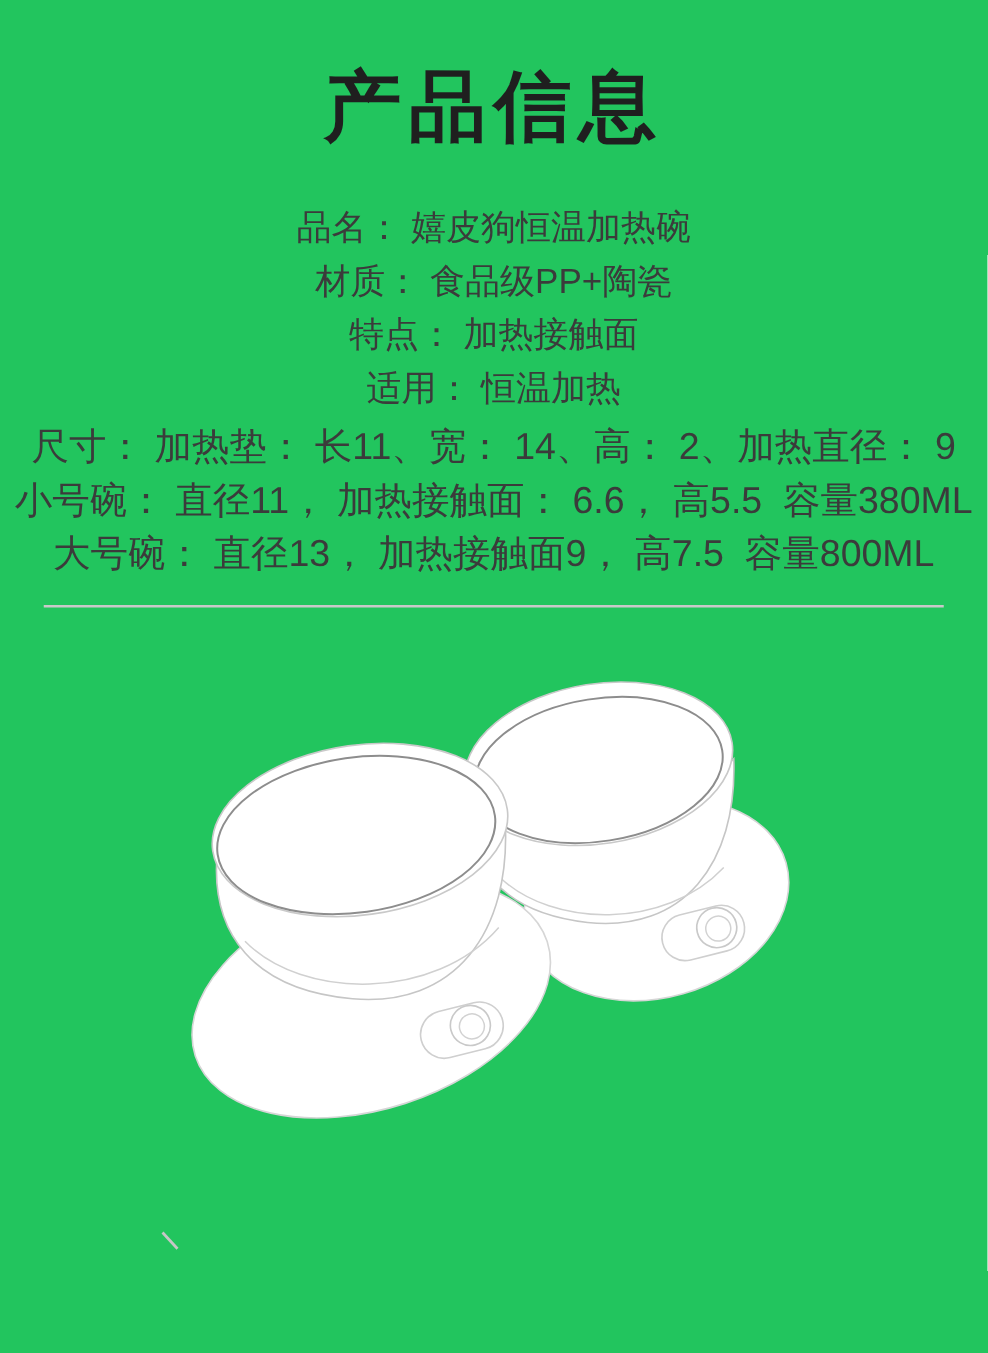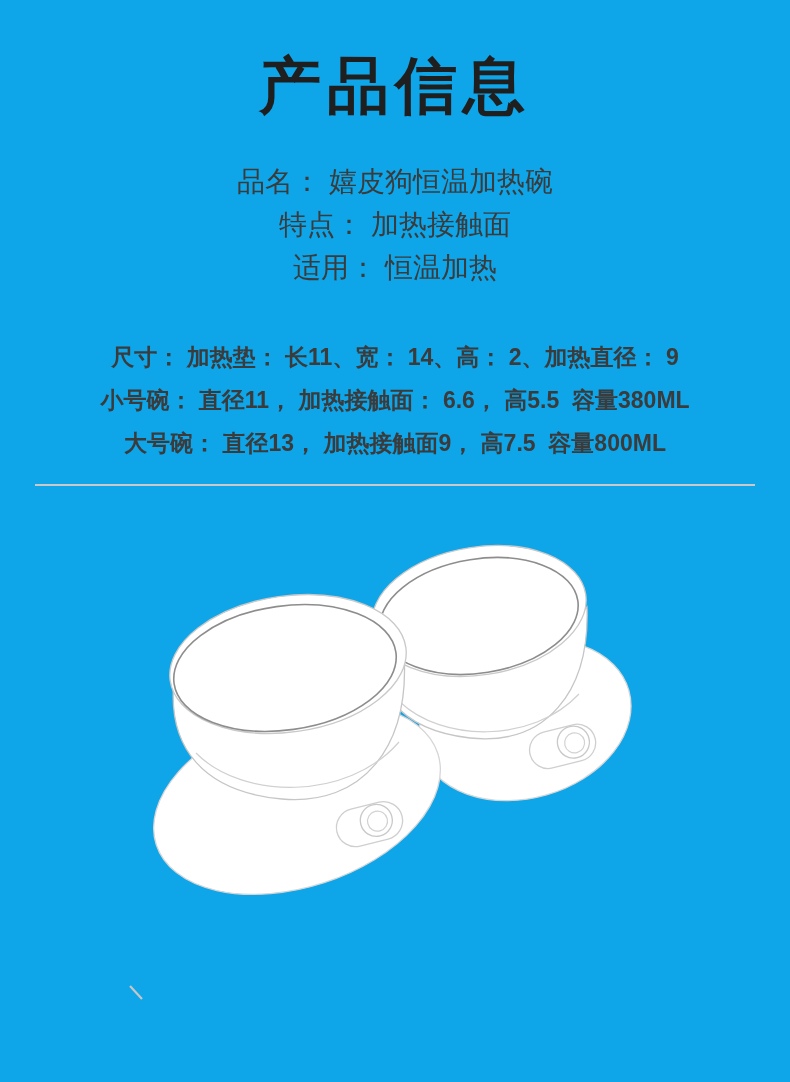--- a/index.html
+++ b/index.html
@@ -4,21 +4,21 @@
 <style>
   html, body {
     margin: 0;
     padding: 0;
     background: #ffffff;
   }
   .page {
     position: relative;
     width: 790px;
     height: 1082px;
-    background: #0ea5e9;
+    background: #22c55e;
     overflow: hidden;
     font-family: "Liberation Sans", sans-serif;
   }
   .page-title {
     position: absolute;
     top: 44px;
     left: 0;
     width: 790px;
     text-align: center;
     font-size: 62px;
@@ -43,25 +43,25 @@
     text-align: center;
   }
   .dimensions {
     position: absolute;
     top: 336px;
     left: 0;
     width: 790px;
     text-align: center;
   }
   .dimension-line {
-    font-size: 23px;
+    font-size: 30px;
     line-height: 43px;
     color: #3b3b3b;
     white-space: pre;
-    font-weight: 700;
+    font-weight: 400;
   }
   .divider {
     position: absolute;
     top: 484px;
     left: 35px;
     width: 720px;
     height: 2px;
     background: #c9c9c9;
   }
   .illustration {
@@ -84,20 +84,21 @@
 </style>
 </head>
 <body>
 
 <div class="page">
 
   <div class="page-title">产品信息</div>
 
   <div class="specs">
     <div class="spec-line">品名： 嬉皮狗恒温加热碗</div>
+    <div class="spec-line">材质： 食品级PP+陶瓷</div>
     <div class="spec-line">特点： 加热接触面</div>
     <div class="spec-line">适用： 恒温加热</div>
   </div>
 
   <div class="dimensions">
     <div class="dimension-line">尺寸： 加热垫： 长11、宽： 14、高： 2、加热直径： 9</div>
     <div class="dimension-line">小号碗： 直径11， 加热接触面： 6.6， 高5.5  容量380ML</div>
     <div class="dimension-line">大号碗： 直径13， 加热接触面9， 高7.5  容量800ML</div>
   </div>
 

